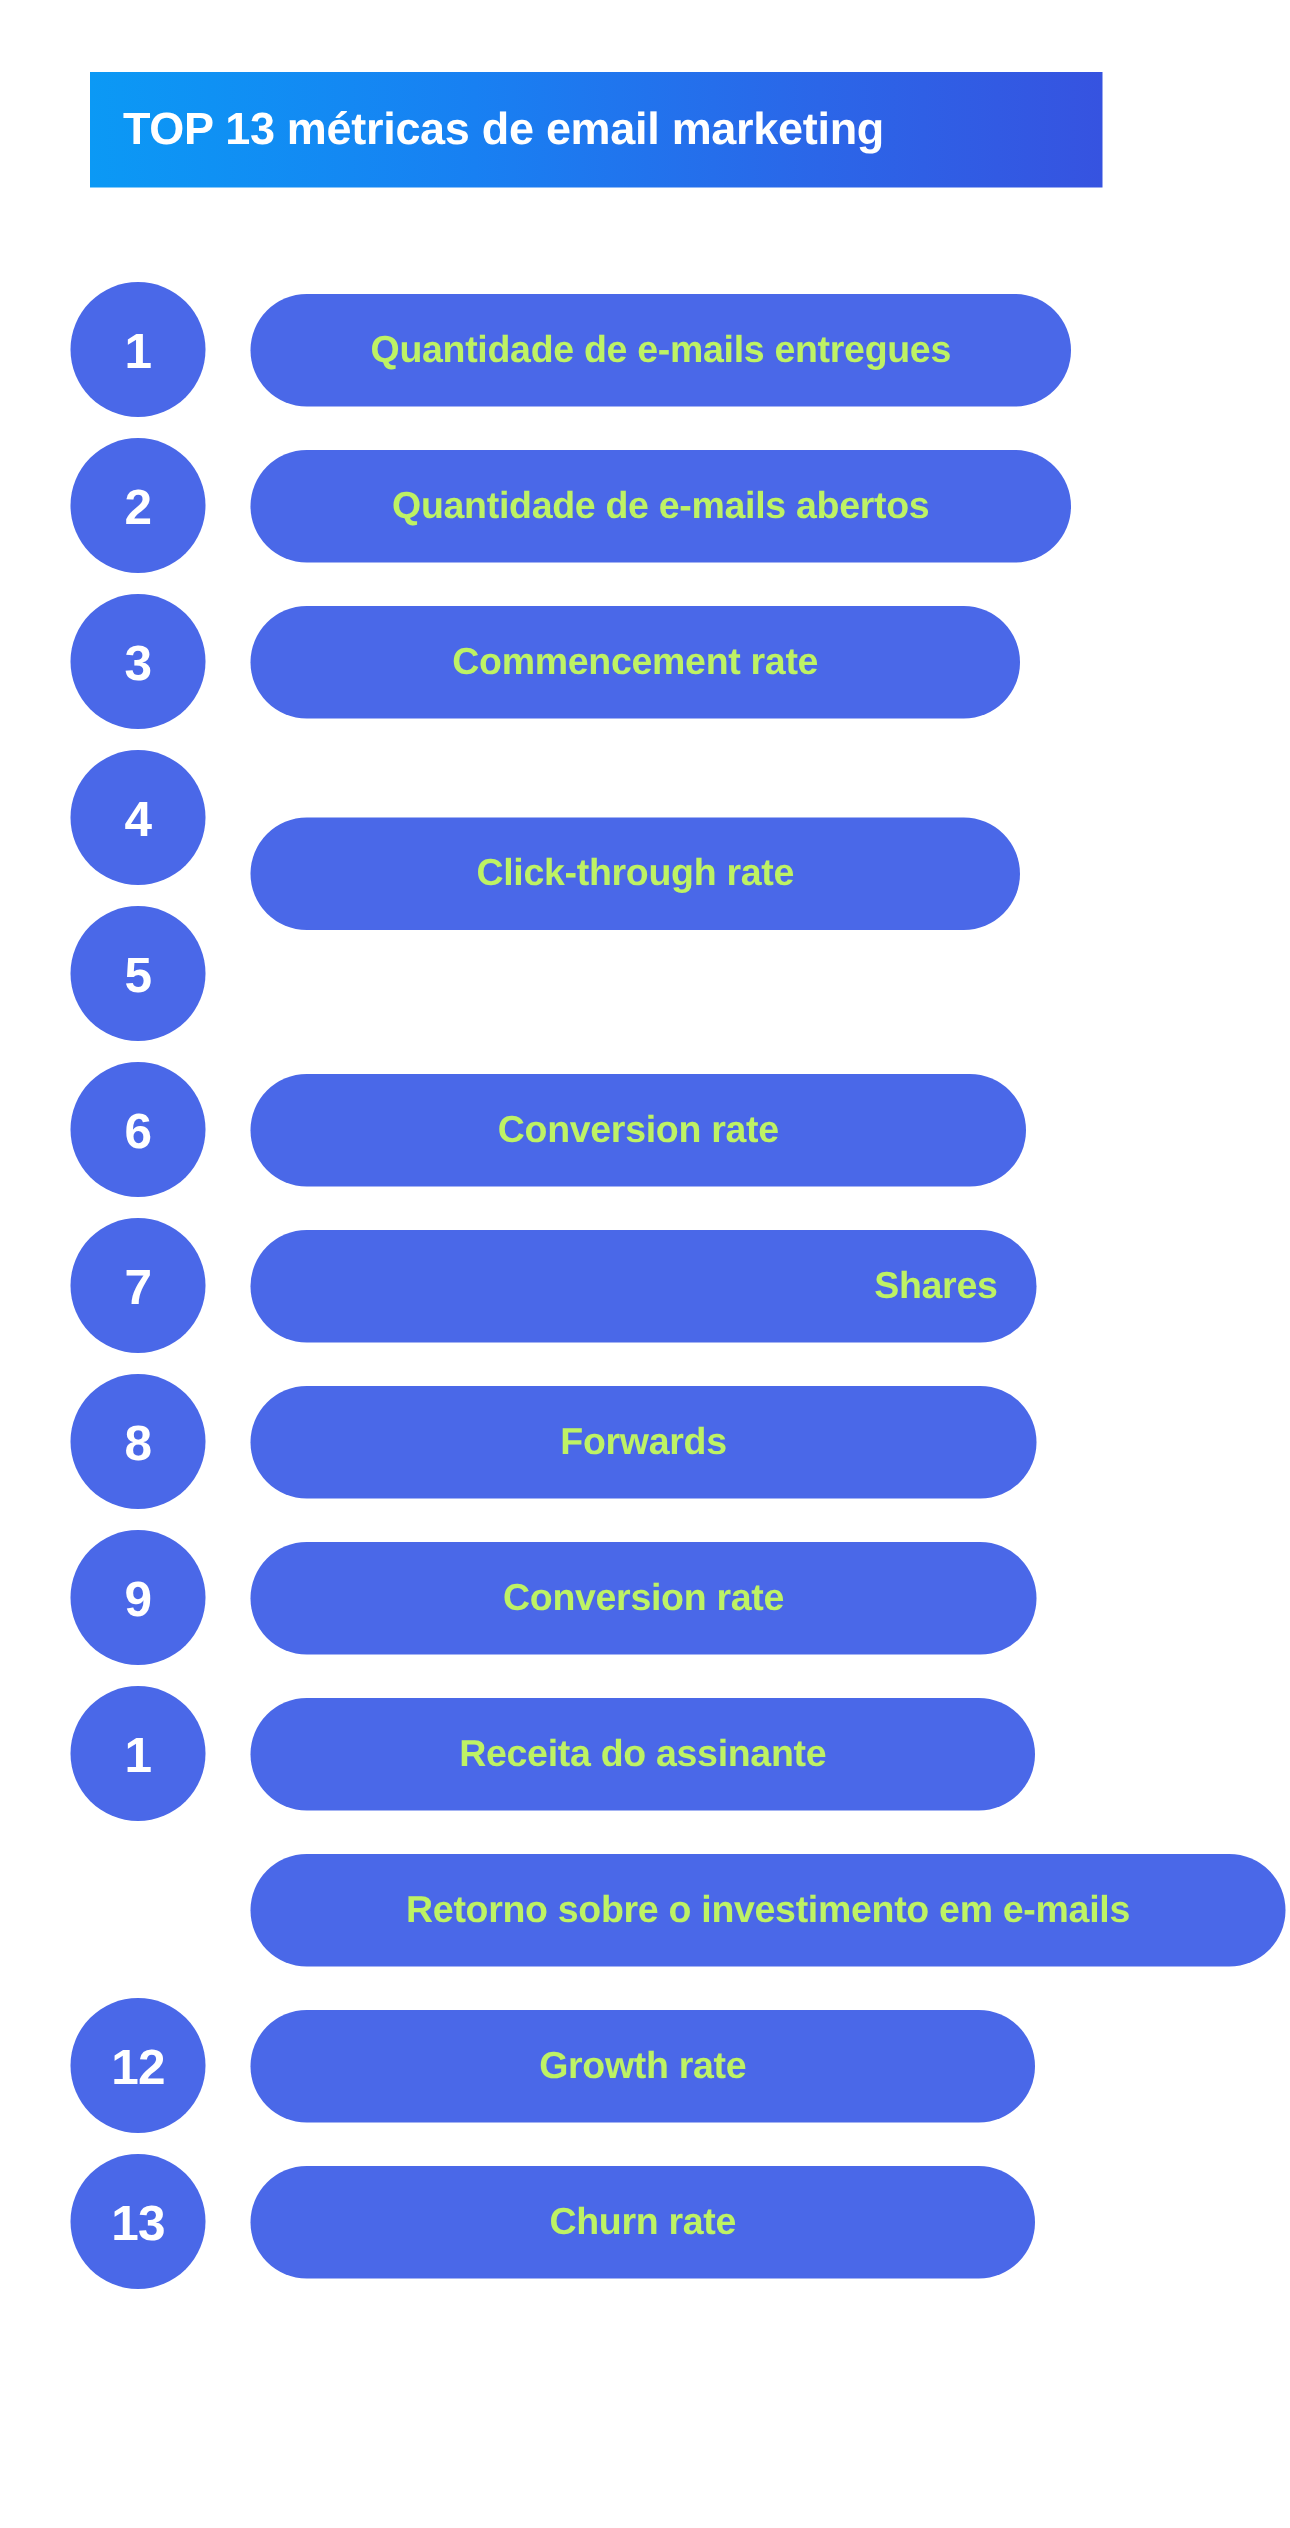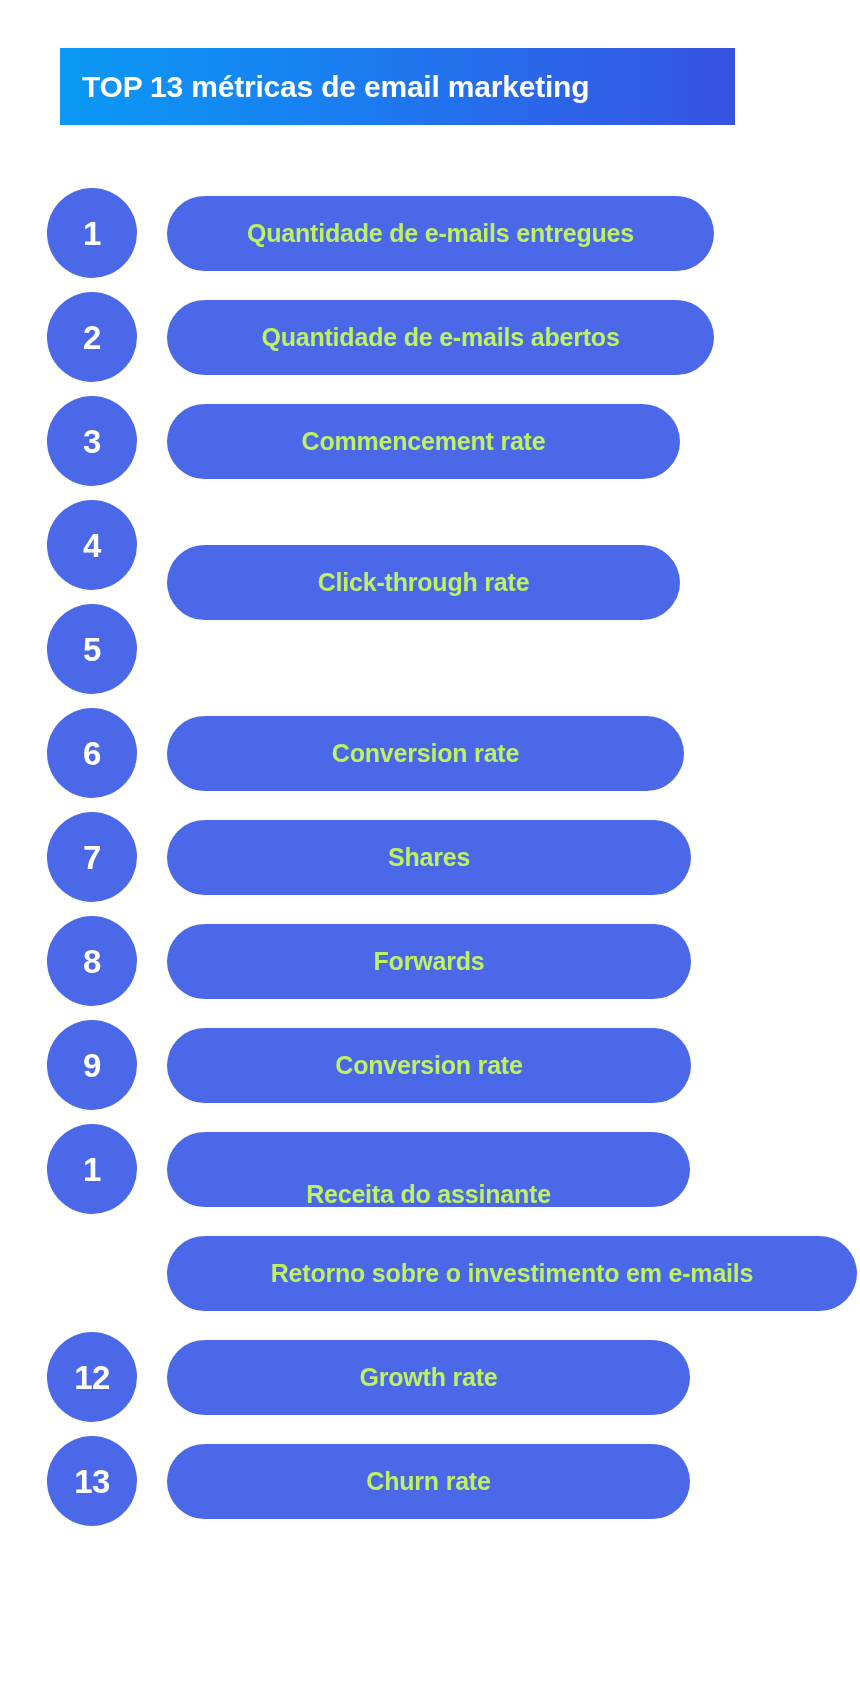--- a/index.html
+++ b/index.html
@@ -157,21 +157,21 @@
           <span class="metric-number">6</span>
         </div>
         <div class="metric-pill" style="width: 517px;">
           <span class="metric-label">Conversion rate</span>
         </div>
       </div>
       <div class="metric-row">
         <div class="metric-number-circle">
           <span class="metric-number">7</span>
         </div>
-        <div class="metric-pill" style="width: 524px;">
+        <div class="metric-pill" style="width: 524px; justify-content: flex-end;">
           <span class="metric-label">Shares</span>
         </div>
       </div>
       <div class="metric-row">
         <div class="metric-number-circle">
           <span class="metric-number">8</span>
         </div>
         <div class="metric-pill" style="width: 524px;">
           <span class="metric-label">Forwards</span>
         </div>
@@ -181,21 +181,21 @@
           <span class="metric-number">9</span>
         </div>
         <div class="metric-pill" style="width: 524px;">
           <span class="metric-label">Conversion rate</span>
         </div>
       </div>
       <div class="metric-row">
         <div class="metric-number-circle">
           <span class="metric-number">1</span>
         </div>
-        <div class="metric-pill" style="width: 523px; align-items: flex-end;">
+        <div class="metric-pill" style="width: 523px;">
           <span class="metric-label">Receita do assinante</span>
         </div>
       </div>
       <div class="metric-row">
         <div class="metric-pill" style="width: 690px;">
           <span class="metric-label">Retorno sobre o investimento em e-mails</span>
         </div>
       </div>
       <div class="metric-row">
         <div class="metric-number-circle">

